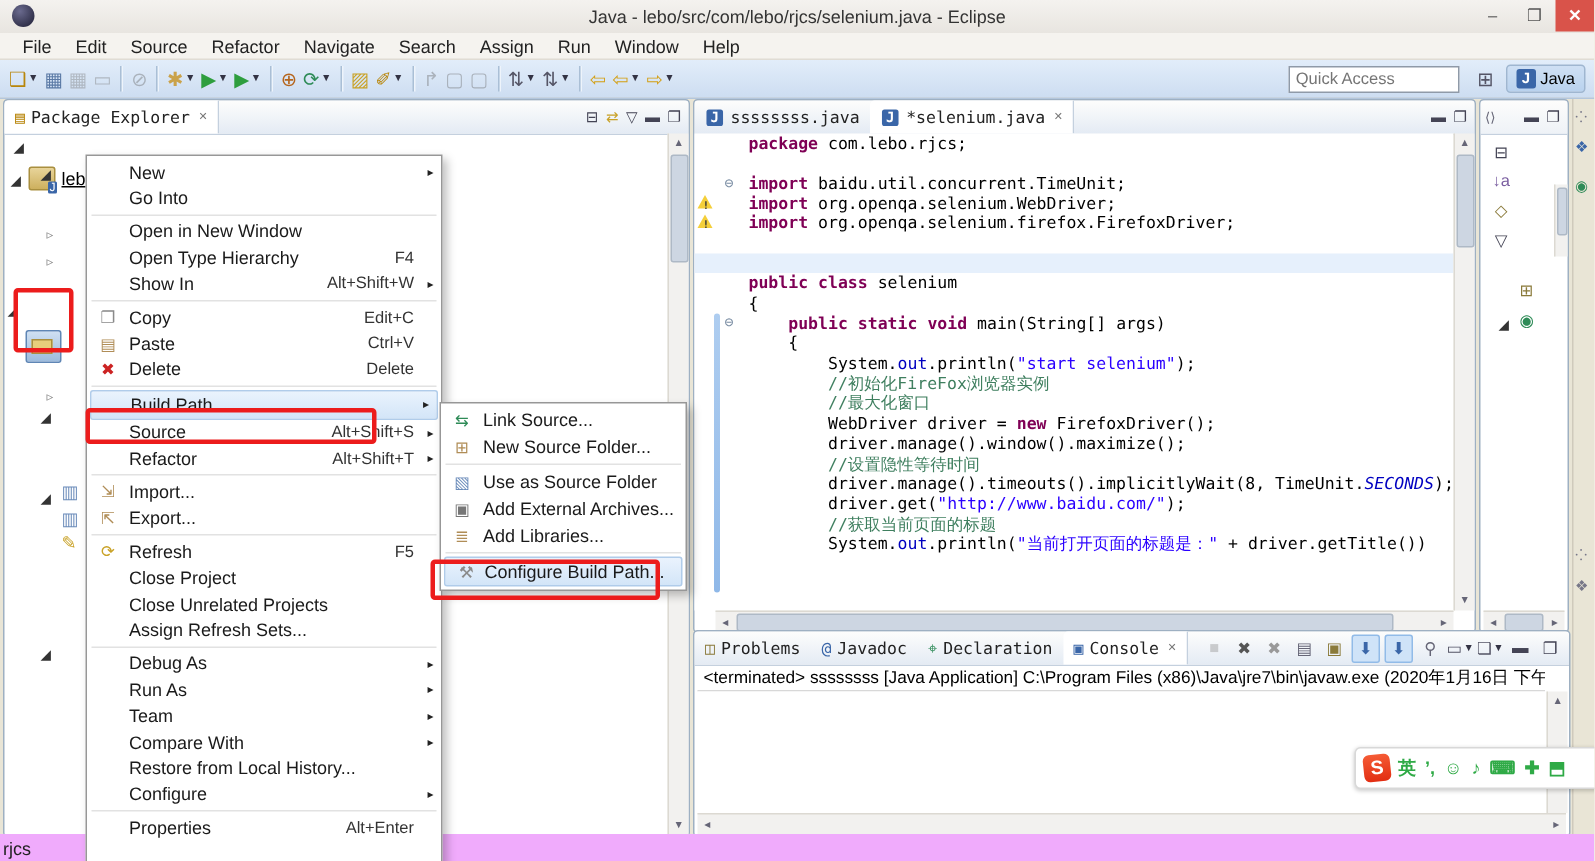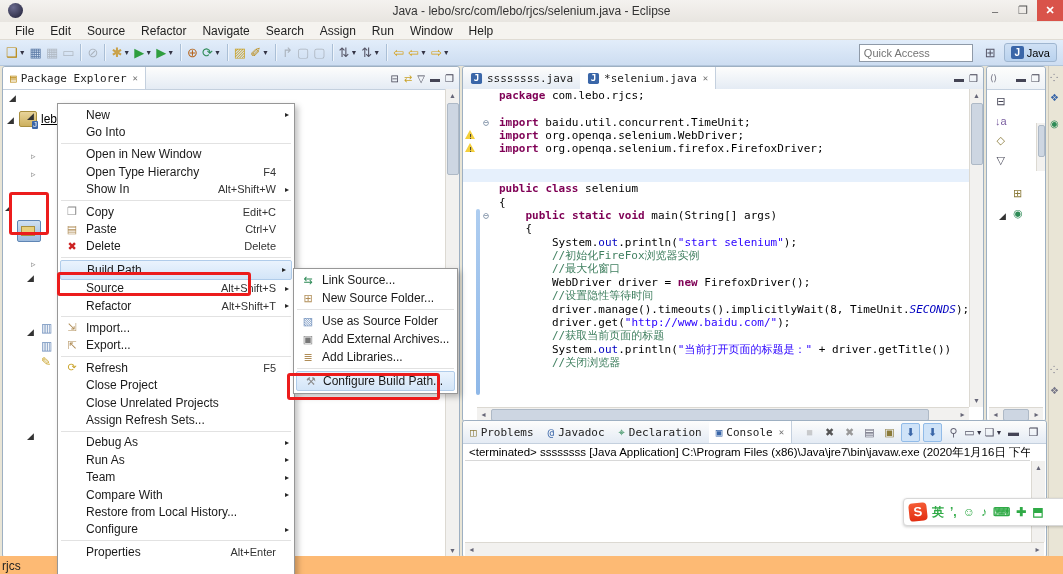--- a/index.html
+++ b/index.html
@@ -100,21 +100,21 @@
   
   #rstrip{position:absolute;left:1048px;top:66px;width:15px;height:490px;background:#e9e5d6;border-left:1px solid #cfcabc;}
   #rstrip span{position:absolute;left:1px;font-size:10px;}
 
   
   #sogou{position:absolute;left:903px;top:498px;width:158px;height:26px;background:#fff;border:1px solid #d8d8d8;border-radius:4px;box-shadow:0 1px 3px rgba(0,0,0,.2);display:flex;align-items:center;gap:5px;padding:0 5px;z-index:40;}
   .slogo{width:18px;height:18px;background:linear-gradient(#f55b35,#e22e12);color:#fff;font-weight:bold;font-size:13px;text-align:center;line-height:18px;border-radius:4px;transform:rotate(-6deg);}
   #sogou .sg{color:#2faa46;font-size:12px;font-weight:bold;}
 
   
-  .statusbar{position:absolute;left:0;right:0;top:556px;height:18px;background:#fdba74;font-size:12px;color:#222;}
+  .statusbar{position:absolute;left:0;right:0;top:556px;height:18px;background:#f0abfc;font-size:12px;color:#222;}
   .statusbar .sb-left{position:absolute;left:2px;top:3px;}
 </style>
 </head>
 <body>
 <div id="app">
 
   <div class="titlebar">
     <span class="app-icon"></span>
     <div class="win-title">Java - lebo/src/com/lebo/rjcs/selenium.java - Eclipse</div>
     <div class="winbtns">
@@ -287,26 +287,26 @@
           <div class="code-row"></div>
           <div class="code-row sel"></div>
           <div class="code-row"><span class="k">public</span><span class="p"> </span><span class="k">class</span><span class="p"> selenium</span></div>
           <div class="code-row"><span class="p">{</span></div>
           <div class="code-row"><span class="fold">⊖</span><span class="p">    </span><span class="k">public</span><span class="p"> </span><span class="k">static</span><span class="p"> </span><span class="k">void</span><span class="p"> main(String[] args)</span></div>
           <div class="code-row"><span class="p">    {</span></div>
           <div class="code-row"><span class="p">        System.</span><span class="f">out</span><span class="p">.println(</span><span class="s">"start selenium"</span><span class="p">);</span></div>
           <div class="code-row"><span class="c">        //初始化FireFox浏览器实例</span></div>
           <div class="code-row"><span class="c">        //最大化窗口</span></div>
           <div class="code-row"><span class="p">        WebDriver driver = </span><span class="k">new</span><span class="p"> FirefoxDriver();</span></div>
+          <div class="code-row"><span class="p">        driver.manage().window().maximize();</span></div>
           <div class="code-row"><span class="c">        //设置隐性等待时间</span></div>
           <div class="code-row"><span class="p">        driver.manage().timeouts().implicitlyWait(8, TimeUnit.</span><span class="sf">SECONDS</span><span class="p">);</span></div>
           <div class="code-row"><span class="p">        driver.get(</span><span class="s">"http://www.baidu.com/"</span><span class="p">);</span></div>
           <div class="code-row"><span class="c">        //获取当前页面的标题</span></div>
           <div class="code-row"><span class="p">        System.</span><span class="f">out</span><span class="p">.println(</span><span class="s">"当前打开页面的标题是："</span><span class="p"> + driver.getTitle())</span></div>
-          <div class="code-row"><span class="c">        //关闭浏览器</span></div>
         </div>
     </div>
     <div class="vscroll" style="right:0;top:22px;bottom:14px;">
       <span class="arr" style="top:0;">▲</span>
       <span class="thumb" style="top:14px;height:60px;"></span>
       <span class="arr" style="bottom:0;">▼</span>
     </div>
     <div class="hscroll" style="left:14px;right:14px;bottom:0;">
       <span class="arr" style="left:0;">◂</span>
       <span class="thumb" style="left:14px;right:40px;"></span>

